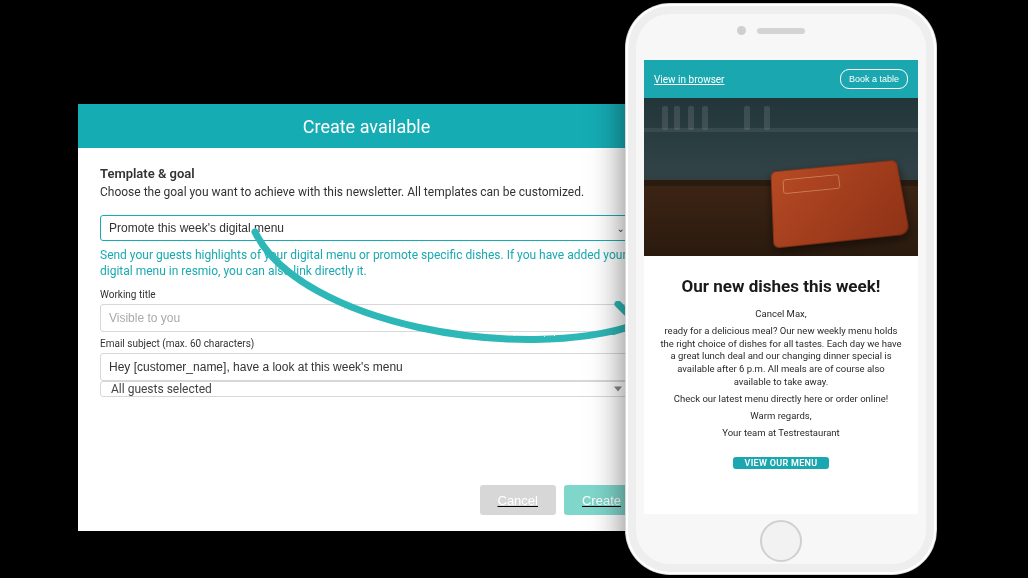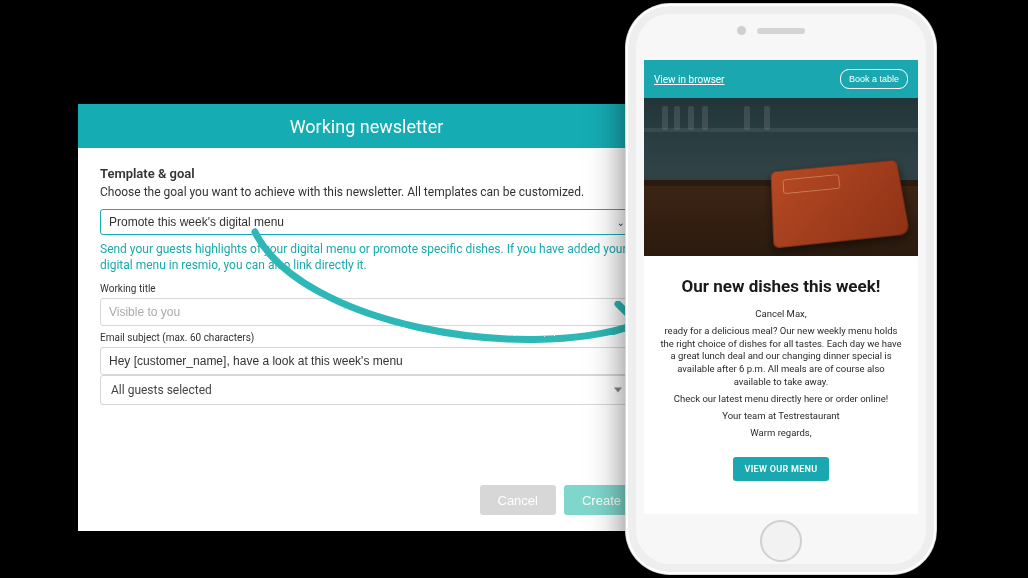--- a/index.html
+++ b/index.html
@@ -16,21 +16,21 @@
   }
   .panel-header {
     background: #16acb4;
     color: #fff;
     height: 44px;
     display: flex; align-items: center; justify-content: center;
     font-size: 18px; font-weight: 400;
   }
   .panel-body { padding: 18px 22px 12px 22px; flex: 1; font-size: 12px; color: #333; }
   .section-title { font-weight: 600; font-size: 13px; color: #333; margin-bottom: 4px; }
-  .section-desc  { font-size: 12px; color: #333; margin-bottom: 10px; }
+  .section-desc  { font-size: 12px; color: #333; margin-bottom: 16px; }
   .select {
     width: 100%; height: 26px;
     border: 1px solid #16acb4; border-radius: 3px;
     padding: 0 22px 0 8px;
     font-size: 12px; background: #fff; color: #333;
     appearance: none; position: relative;
   }
   .select-wrap { position: relative; }
   .select-wrap .chev {
     position: absolute; right: 8px; top: 50%; transform: translateY(-50%);
@@ -41,35 +41,35 @@
     margin: 6px 0 10px 0;
   }
   .field-label { font-size: 10px; color: #333; margin: 6px 0 4px 0; }
   .text-input {
     width: 100%; height: 28px;
     border: 1px solid #d7d7d7; border-radius: 3px;
     padding: 0 8px; font-size: 12px; color: #333;
   }
   .text-input::placeholder { color: #aaa; }
   .dropdown {
-    width: 100%; height: 30px;
+    width: 100%; height: 16px;
     border: 1px solid #d7d7d7; border-radius: 3px;
     background: #fff;
     display: flex; align-items: center; padding: 0 26px 0 10px;
     font-size: 12px; color: #444; position: relative;
   }
   .dropdown .caret {
     position: absolute; right: 10px; top: 50%; transform: translateY(-50%);
     width: 0; height: 0; border-left: 4px solid transparent; border-right: 4px solid transparent;
     border-top: 5px solid #888;
   }
 
   .panel-footer {
     height: 52px; display: flex; align-items: center; justify-content: flex-end;
-    gap: 8px; padding: 0 16px 10px 0;
+    gap: 8px; padding: 0 16px 10px 0; text-decoration: underline;
   }
   .btn {
     height: 30px; padding: 0 18px; border: none; border-radius: 3px;
     font-size: 13px; cursor: pointer;
   }
   .btn-cancel { background: #d7d7d7; color: #fff; }
   .btn-primary { background: #7fd7cc; color: #fff; }
 
   
   .phone {
@@ -129,34 +129,34 @@
   }
   .menu-book::after{
     content:""; position:absolute; left:12px; top:10px; width:56px; height:14px;
     border:1px solid rgba(255,230,180,.35); border-radius:3px;
   }
   .mail-body { flex:1; padding: 14px 14px 10px 14px; text-align:center; }
   .mail-h1 { font-size: 17px; font-weight:700; color:#1a1a1a; margin: 6px 0 12px 0; }
   .mail-p  { font-size: 9.5px; color:#2a2a2a; line-height:1.35; margin: 4px 0; }
   .mail-cta{
     display:inline-block; margin-top:14px; background:#1aa7af; color:#fff;
-    font-size:9px; font-weight:600; padding:7px 12px; border-radius:3px; letter-spacing:.3px;
+    font-size:9px; font-weight:600; padding:1px 12px; border-radius:3px; letter-spacing:.3px;
   }
 
   
   .arrow-svg {
     position: absolute; left: 240px; top: 214px; width: 430px; height: 150px;
     pointer-events: none;
   }
 </style>
 </head>
 <body>
 
 <div class="panel">
-  <div class="panel-header">Working newsletter</div>
+  <div class="panel-header">Create available</div>
 
   <div class="panel-body">
     <div class="section-title">Template &amp; goal</div>
     <div class="section-desc">Choose the goal you want to achieve with this newsletter. All templates can be customized.</div>
 
     <div class="select-wrap">
       <select class="select">
         <option>Promote this week's digital menu</option>
       </select>
       <span class="chev">⌄</span>
@@ -212,20 +212,20 @@
       <div class="bar"></div>
         <div class="counter"></div>
       <div class="menu-book"></div>
     </div>
 
     <div class="mail-body">
       <div class="mail-h1">Our new dishes this week!</div>
       <div class="mail-p">Cancel Max,</div>
       <div class="mail-p">ready for a delicious meal? Our new weekly menu holds the right choice of dishes for all tastes. Each day we have a great lunch deal and our changing dinner special is available after 6 p.m. All meals are of course also available to take away.</div>
       <div class="mail-p">Check our latest menu directly here or order online!</div>
+      <div class="mail-p">Warm regards,</div>
       <div class="mail-p">Your team at Testrestaurant</div>
-      <div class="mail-p">Warm regards,</div>
       <span class="mail-cta">VIEW OUR MENU</span>
     </div>
 
   </div>
   <div class="home-btn"></div>
 </div>
 
 </body></html>

